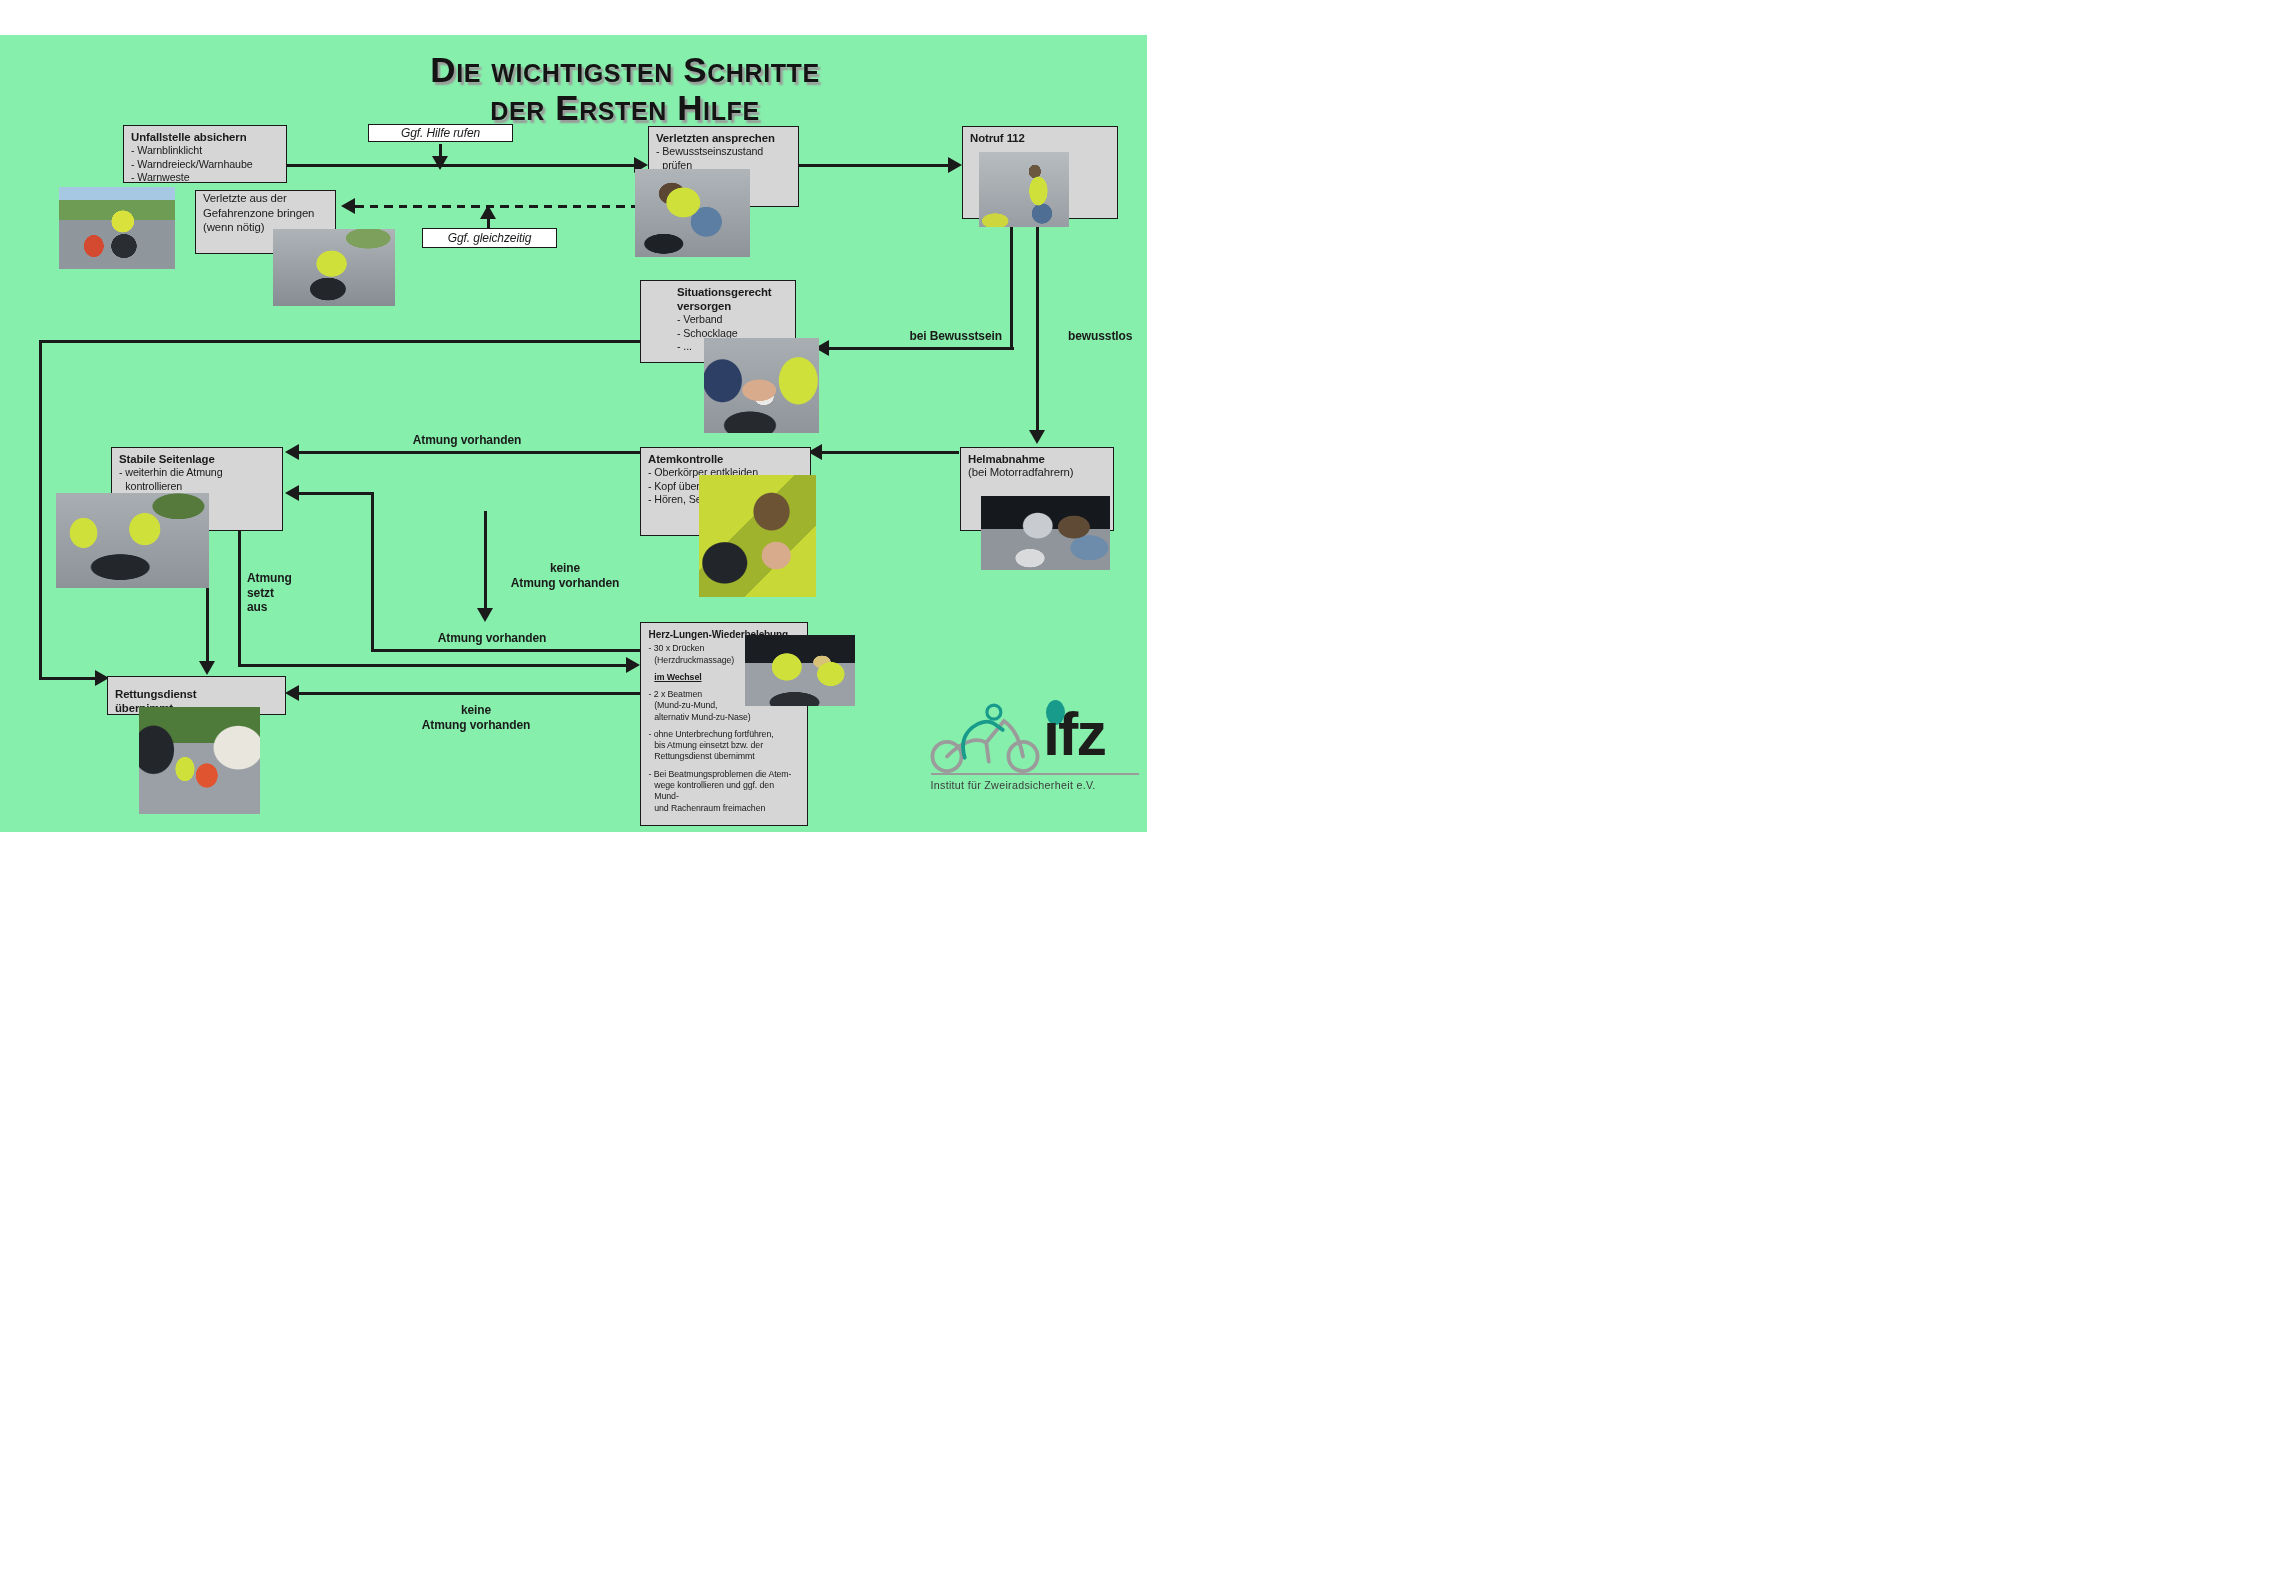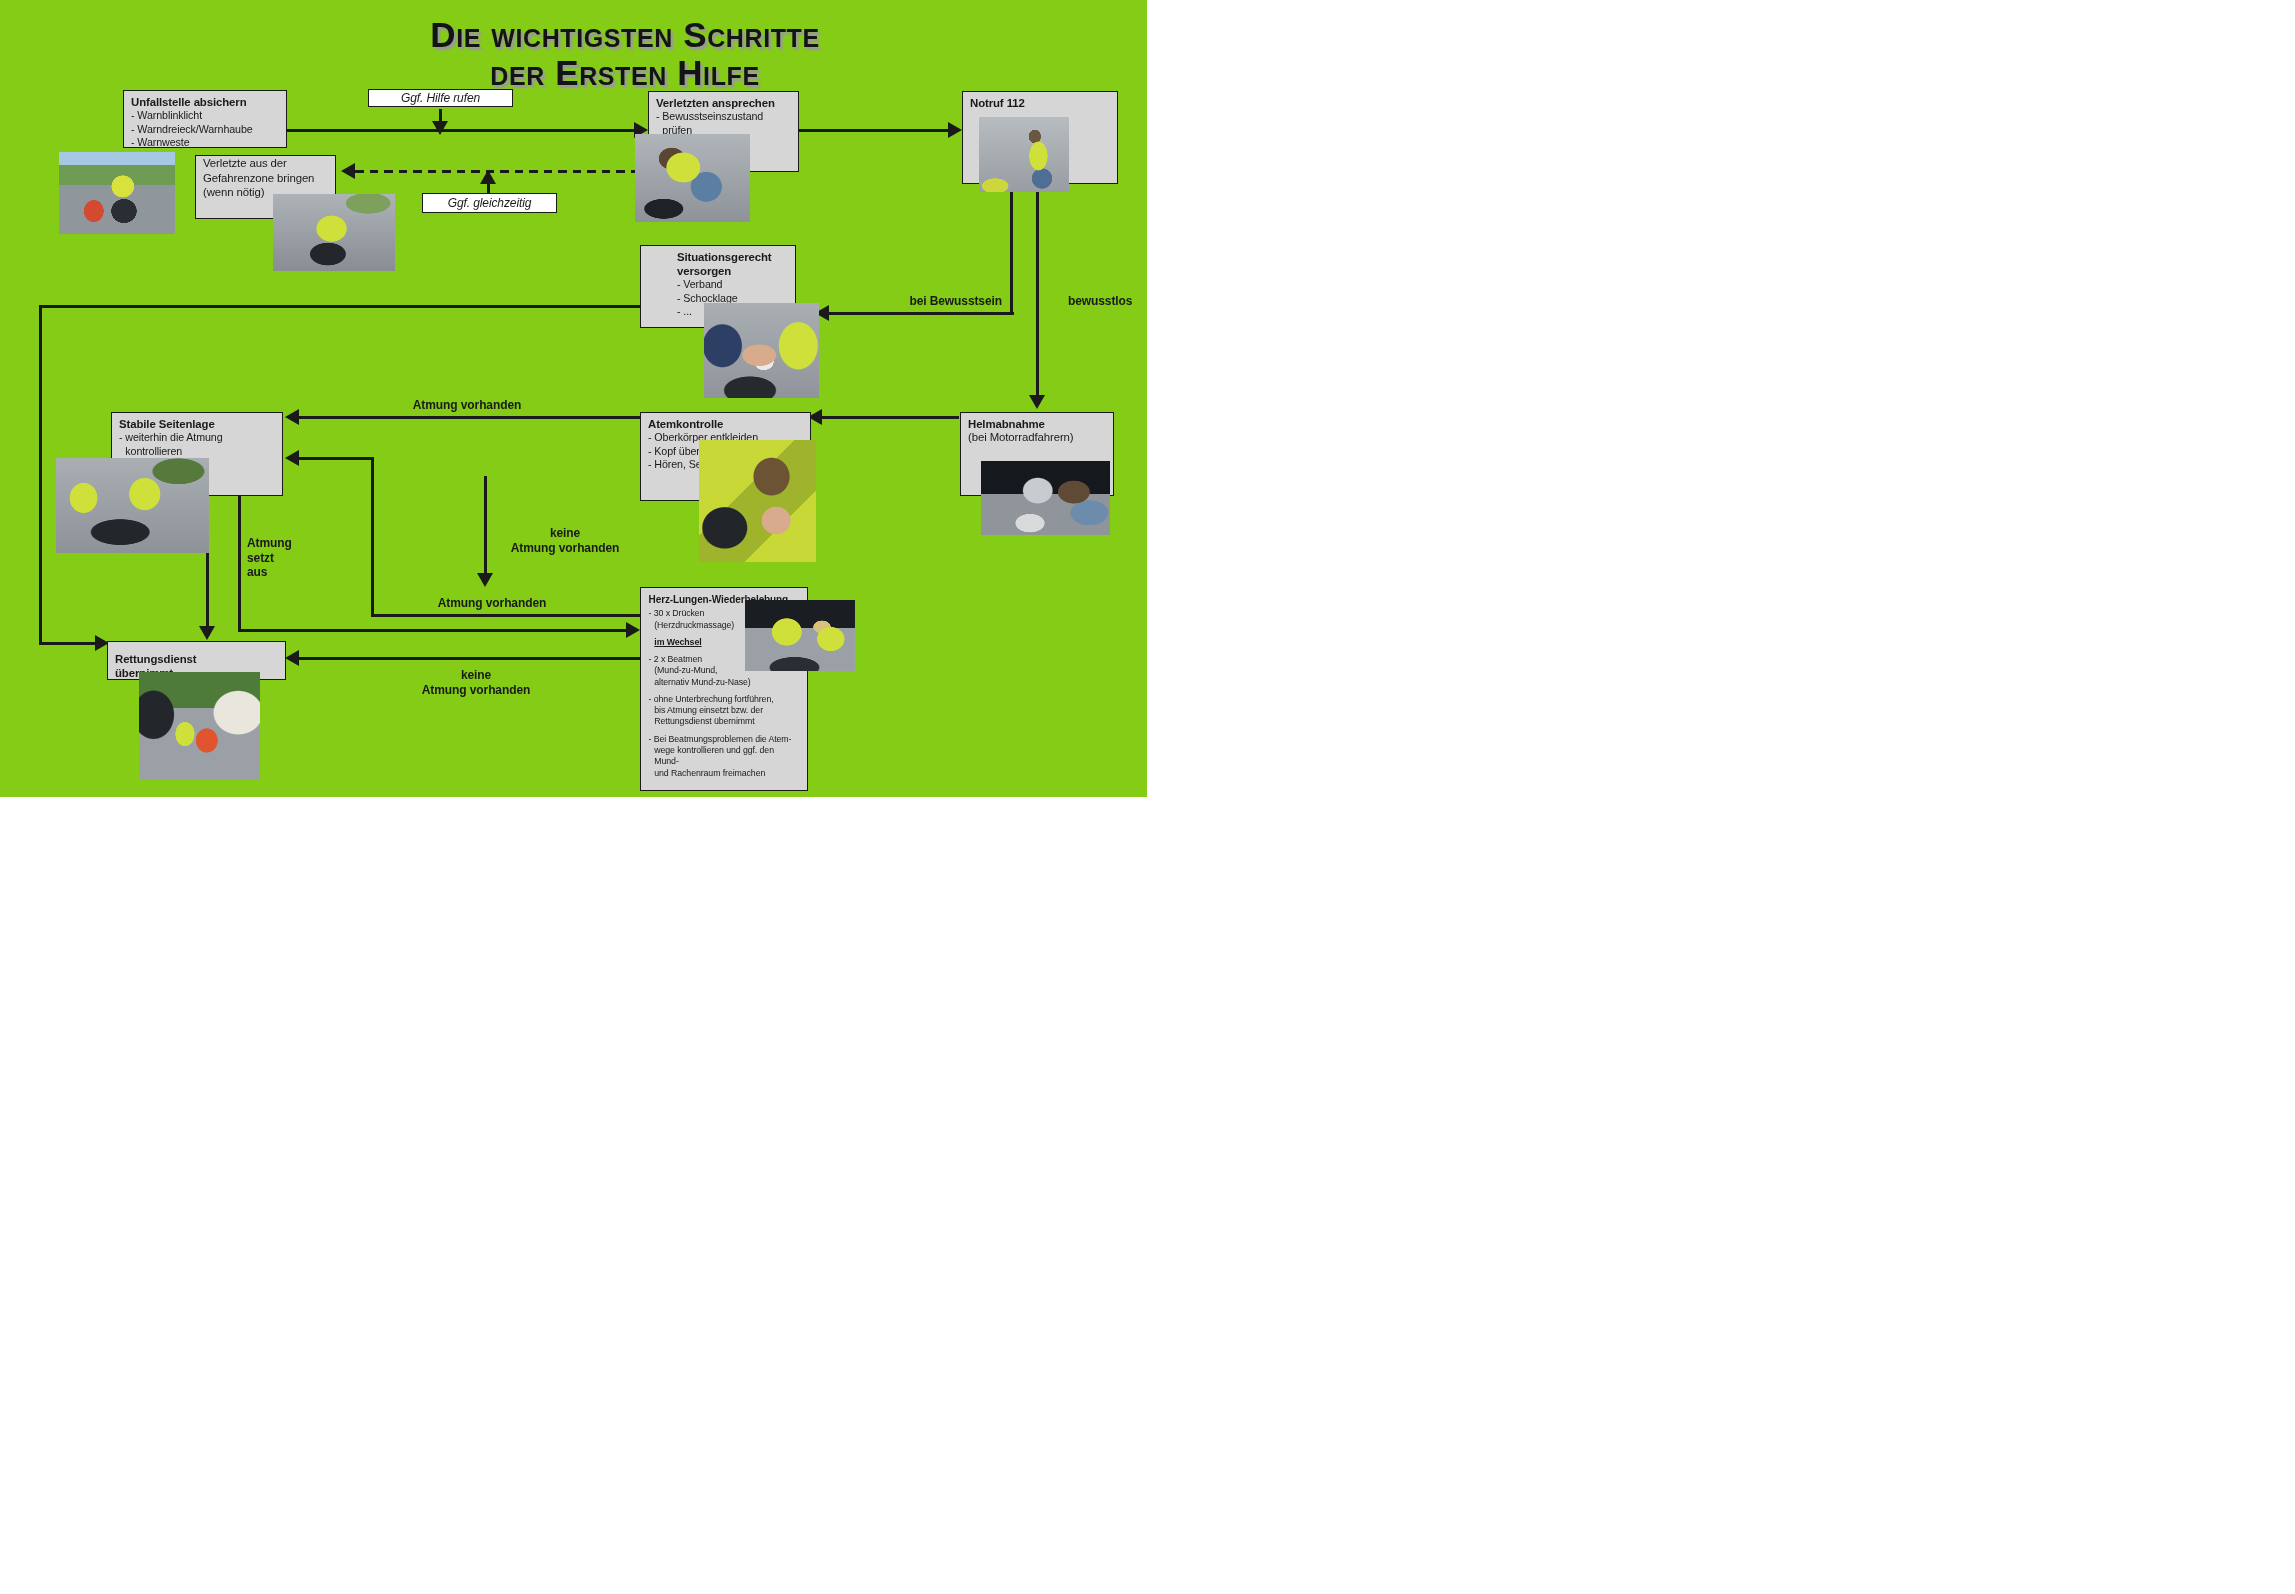--- a/index.html
+++ b/index.html
@@ -1,18 +1,18 @@
 <!DOCTYPE html>
 <html style="font-size:10px"><head>
 <meta charset="utf-8">
 <style>
   html,body{margin:0;padding:0;background:#ffffff;}
   body{font-family:"Liberation Sans","DejaVu Sans",sans-serif;color:#1a1a1a;}
-  #canvas{position:relative;width:1147px;height:797px;background:#84cc16;overflow:hidden;
-          font-family:"Liberation Sans","DejaVu Sans",sans-serif;letter-spacing:-0.1px;}
+  #canvas{position:relative;width:1147px;height:797px;background:#86efac;overflow:hidden;
+          font-family:"Liberation Sans","DejaVu Sans",sans-serif;letter-spacing:-0.1px;margin-top:35px;}
 
   
   .title-line{position:absolute;left:278px;width:694px;text-align:center;
     font-variant:small-caps;font-weight:700;font-stretch:condensed;
     font-size:35px;line-height:37px;color:#141414;letter-spacing:0.6px;
     text-shadow:2.5px 2.5px 1.9px #9a9a9a;}
 
   
   .box{position:absolute;background:#d6d6d6;border:1.9px solid #1a1a1a;
        padding:4.4px 7px;box-sizing:border-box;z-index:1;}
@@ -274,15 +274,29 @@
   <div class="photo ph-b" style="left:273px;top:194px;width:122px;height:77px;"></div>
   <div class="photo ph-c" style="left:635px;top:134px;width:115px;height:88px;"></div>
   <div class="photo ph-d" style="left:979px;top:117px;width:90px;height:75px;"></div>
   <div class="photo ph-g" style="left:704px;top:303px;width:115px;height:95px;"></div>
   <div class="photo ph-e" style="left:981px;top:461px;width:129px;height:74px;"></div>
   <div class="photo ph-f" style="left:699px;top:440px;width:117px;height:122px;"></div>
   <div class="photo ph-h" style="left:56px;top:458px;width:153px;height:95px;"></div>
   <div class="photo ph-r" style="left:139px;top:672px;width:121px;height:107px;"></div>
   <div class="photo ph-i" style="left:745px;top:600px;width:110px;height:71px;"></div>
 
+  <div id="logo">
+    <svg width="114" height="71" viewBox="0 0 180 112" style="position:absolute;left:0;top:2.5px;">
+      <circle cx="30" cy="86" r="23" fill="none" stroke="#9b9b9b" stroke-width="6"></circle>
+      <circle cx="150" cy="86" r="23" fill="none" stroke="#9b9b9b" stroke-width="6"></circle>
+      <path d="M30,86 C55,60 78,56 92,64 L120,30 C138,42 146,64 150,86" fill="none" stroke="#9b9b9b" stroke-width="6" stroke-linecap="round"></path>
+      <path d="M96,94 L92,64" fill="none" stroke="#9b9b9b" stroke-width="6" stroke-linecap="round"></path>
+      <path d="M58,88 C52,66 56,52 70,40 C80,32 94,28 104,34 L118,44" fill="none" stroke="#189b8b" stroke-width="6" stroke-linecap="round"></path>
+      <circle cx="104" cy="16" r="11" fill="none" stroke="#189b8b" stroke-width="5"></circle>
+    </svg>
+    <div id="ifz-dot"></div>
+    <div id="ifz-word">ıfz</div>
+    <div id="logo-rule"></div>
+    <div id="logo-caption">Institut für Zweiradsicherheit e.V.</div>
+  </div>
 
 </div>
 
 
 </body></html>

